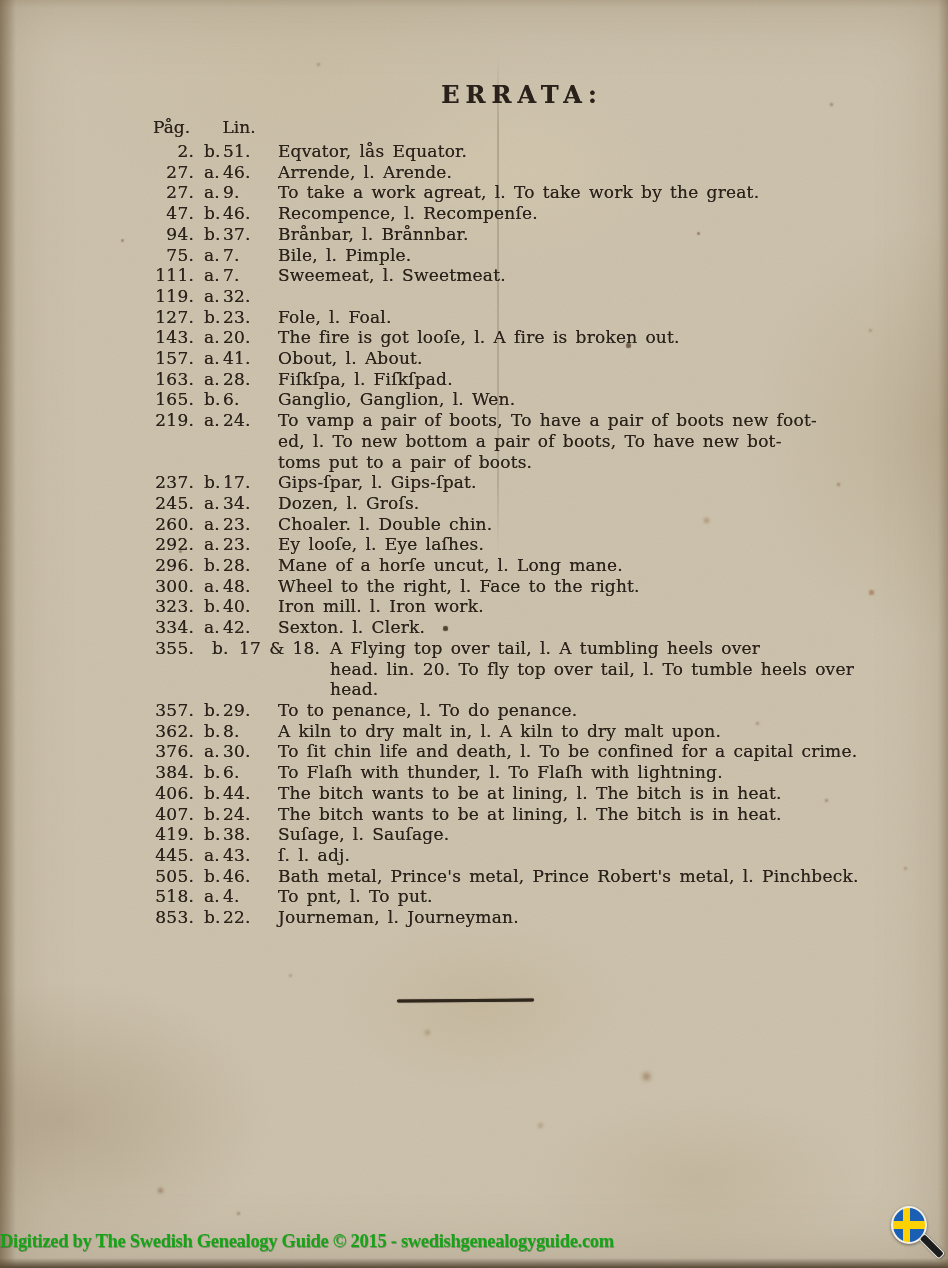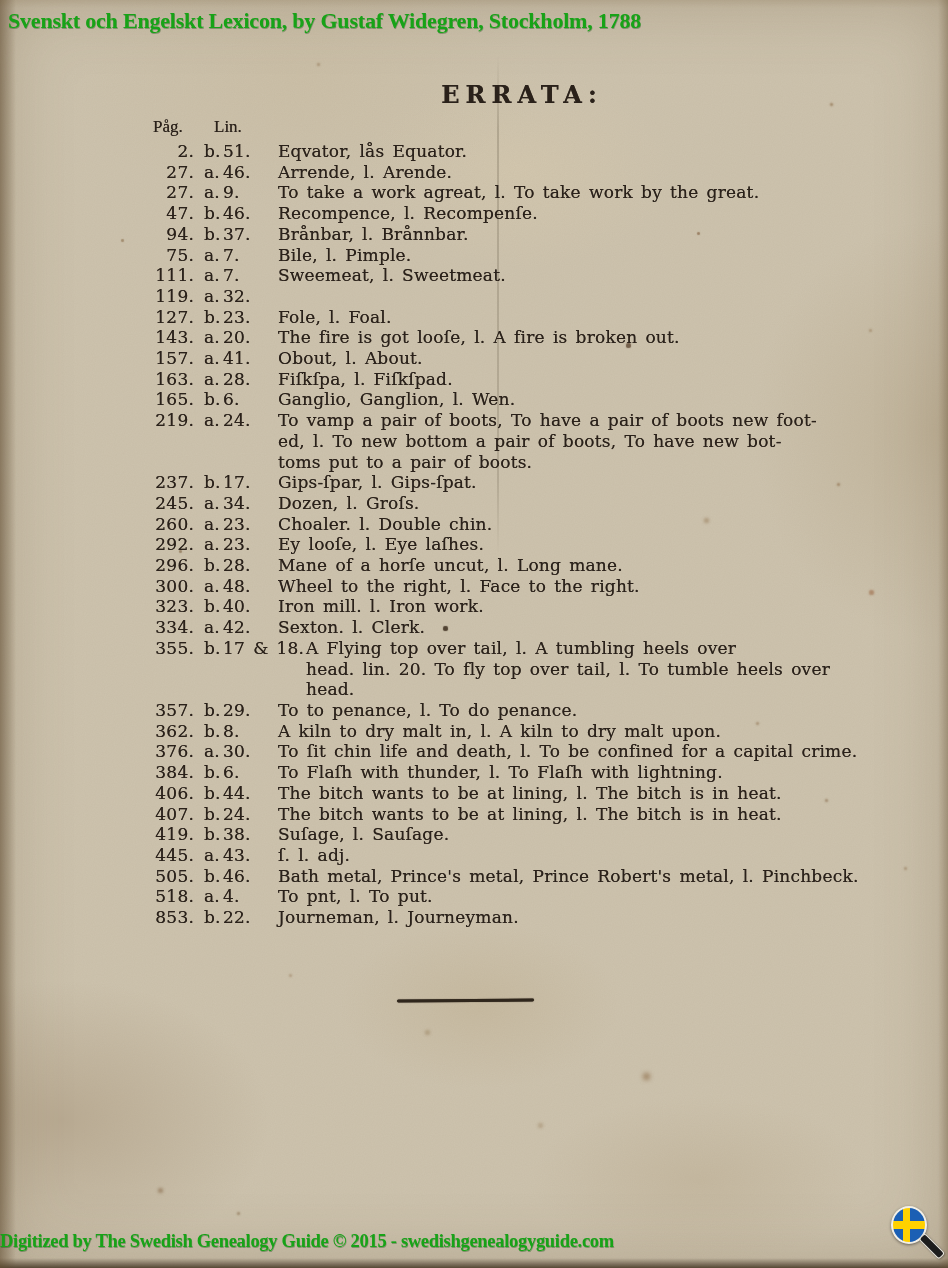--- a/index.html
+++ b/index.html
@@ -72,31 +72,30 @@
     position:absolute;left:0;top:80px;width:100%;margin:0;text-align:center;
     font-family:"DejaVu Serif", serif;font-weight:600;font-size:24px;letter-spacing:6px;
     color:var(--ink,#2a211a);
     text-shadow:0 0 0.6px rgba(42,33,26,.7);
     padding-left:48px;
   }
   .col-headers{
     position:absolute;left:153px;top:117px;
     font-size:17px;color:var(--ink,#2a211a);
     text-shadow:0 0 0.6px rgba(42,33,26,.7);
-    font-family:Liberation Serif, serif;
   }
   .col-headers .lin{margin-left:27px;}
   .entries{
     position:absolute;left:153px;top:141px;right:30px;
     font-size:17px;color:var(--ink,#2a211a);
     letter-spacing:0.2px;word-spacing:2.5px;
     text-shadow:0 0 0.6px rgba(42,33,26,.7);
   }
   .row{display:grid;grid-template-columns:44px 26px 42px 1fr;line-height:20.7px;}
-  .row.wide-line{grid-template-columns:44px 26px 74px 1fr;}
+  .row.wide-line{grid-template-columns:44px 26px 74px 1fr;gap:8px;}
   .c-page{text-align:right;padding-right:3px;}
   .c-col{padding-left:7px;}
   .c-line{text-align:left;white-space:nowrap;}
   .c-text{padding-left:13px;white-space:pre;}
   .row.wide-line .c-text{padding-left:9px;}
   .end-rule{
     position:absolute;left:397px;top:999px;width:137px;height:3px;
     background:#2f261c;border-radius:2px;transform:rotate(-0.4deg);
     box-shadow:0 0 1px rgba(47,38,28,.8);
   }
@@ -135,21 +134,20 @@
     <feColorMatrix type="matrix" values="0 0 0 0 0.42  0 0 0 0 0.35  0 0 0 0 0.24  0 0 0 0.16 0"></feColorMatrix>
   </filter>
   <rect width="948" height="1268" filter="url(#paperNoise)"></rect>
 </svg>
 <div class="speck"></div>
 <div class="crease"></div>
 <div class="edges"></div>
 
 <div class="content">
 
-  <div class="top-credit">Svenskt och Engelskt Lexicon, by Gustaf Widegren, Stockholm, 1788</div>
 
   <h1 class="errata-title">ERRATA:</h1>
 
   <div class="col-headers">
     <span class="pag">Påg.</span>
     <span class="lin">Lin.</span>
   </div>
 
   <div class="entries" id="entries">
       <div class="row">

